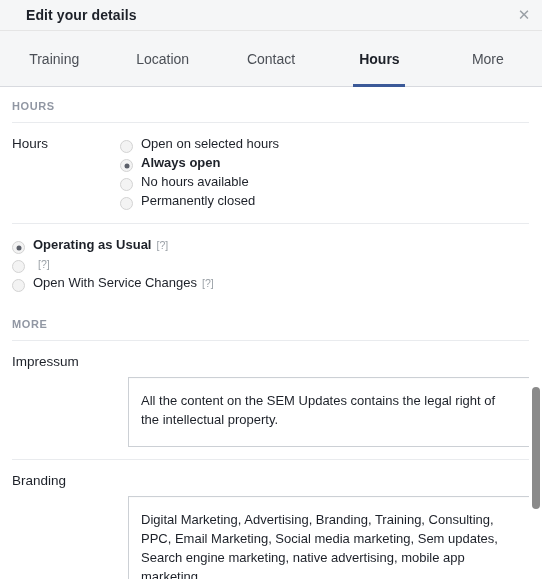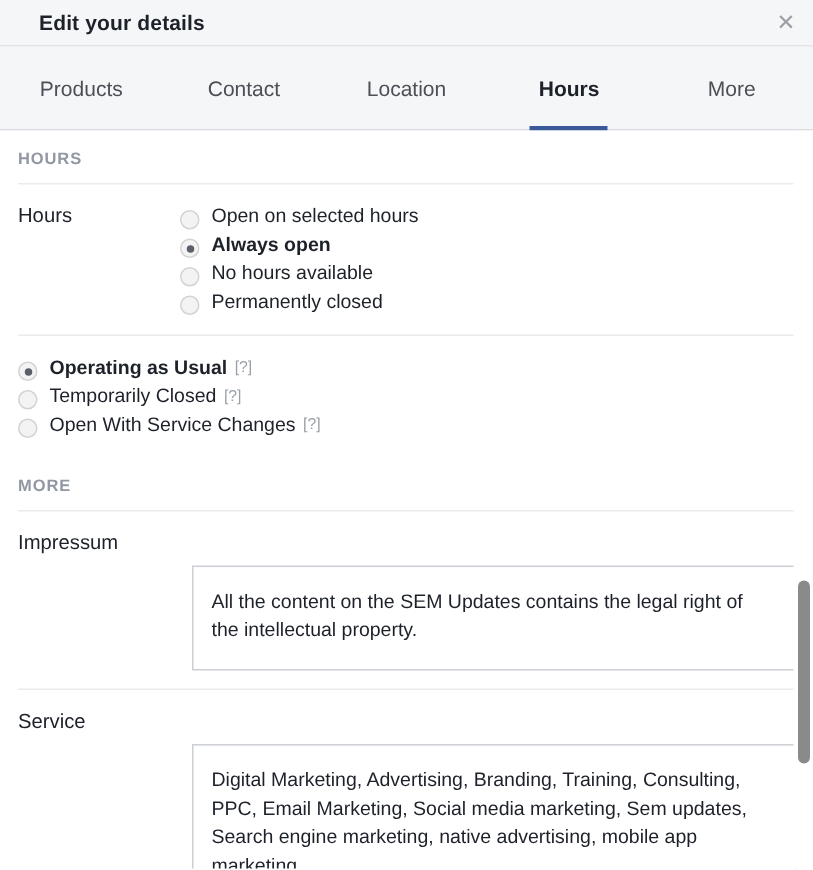--- a/index.html
+++ b/index.html
@@ -243,23 +243,23 @@
 <body>
 
 <div class="dialog">
 
   <div class="titlebar">
     <div class="titlebar-title">Edit your details</div>
     <div class="close-icon">✕</div>
   </div>
 
   <div class="tabbar">
-    <div class="tab">Products</div>
+    <div class="tab">Training</div>
+    <div class="tab">Location</div>
     <div class="tab">Contact</div>
-    <div class="tab">Location</div>
     <div class="tab active">Hours</div>
     <div class="tab">More</div>
   </div>
 
   <div class="scrollbody">
 
     <div class="section-head">HOURS</div>
 
     <div class="row">
       <div class="row-label">Hours</div>
@@ -285,21 +285,20 @@
 
     <div class="row">
       <div class="row-field">
         <div class="radio-item checked">
           <span class="radio-dot"></span>
           <span class="radio-label">Operating as Usual</span>
           <span class="help-mark">[?]</span>
         </div>
         <div class="radio-item">
           <span class="radio-dot"></span>
-          <span class="radio-label">Temporarily Closed</span>
           <span class="help-mark">[?]</span>
         </div>
         <div class="radio-item">
           <span class="radio-dot"></span>
           <span class="radio-label">Open With Service Changes</span>
           <span class="help-mark">[?]</span>
         </div>
       </div>
     </div>
 
@@ -315,21 +314,21 @@
           <i style="right:8px;bottom:0px;"></i>
           <i style="right:0px;bottom:4px;"></i>
           <i style="right:4px;bottom:4px;"></i>
           <i style="right:0px;bottom:8px;"></i>
         </div>
       </div>
     </div>
 
 
     <div class="row row-textarea">
-      <div class="row-label">Service</div>
+      <div class="row-label">Branding</div>
       <div class="row-field">
         <div class="textarea-box ta-products">Digital Marketing, Advertising, Branding, Training, Consulting, PPC, Email Marketing, Social media marketing, Sem updates, Search engine marketing, native advertising, mobile app marketing</div>
       </div>
     </div>
 
     <div class="scrollbar-track">
       <div class="scrollbar-thumb" style="top:300px;height:122px;"></div>
     </div>
 
   </div>

